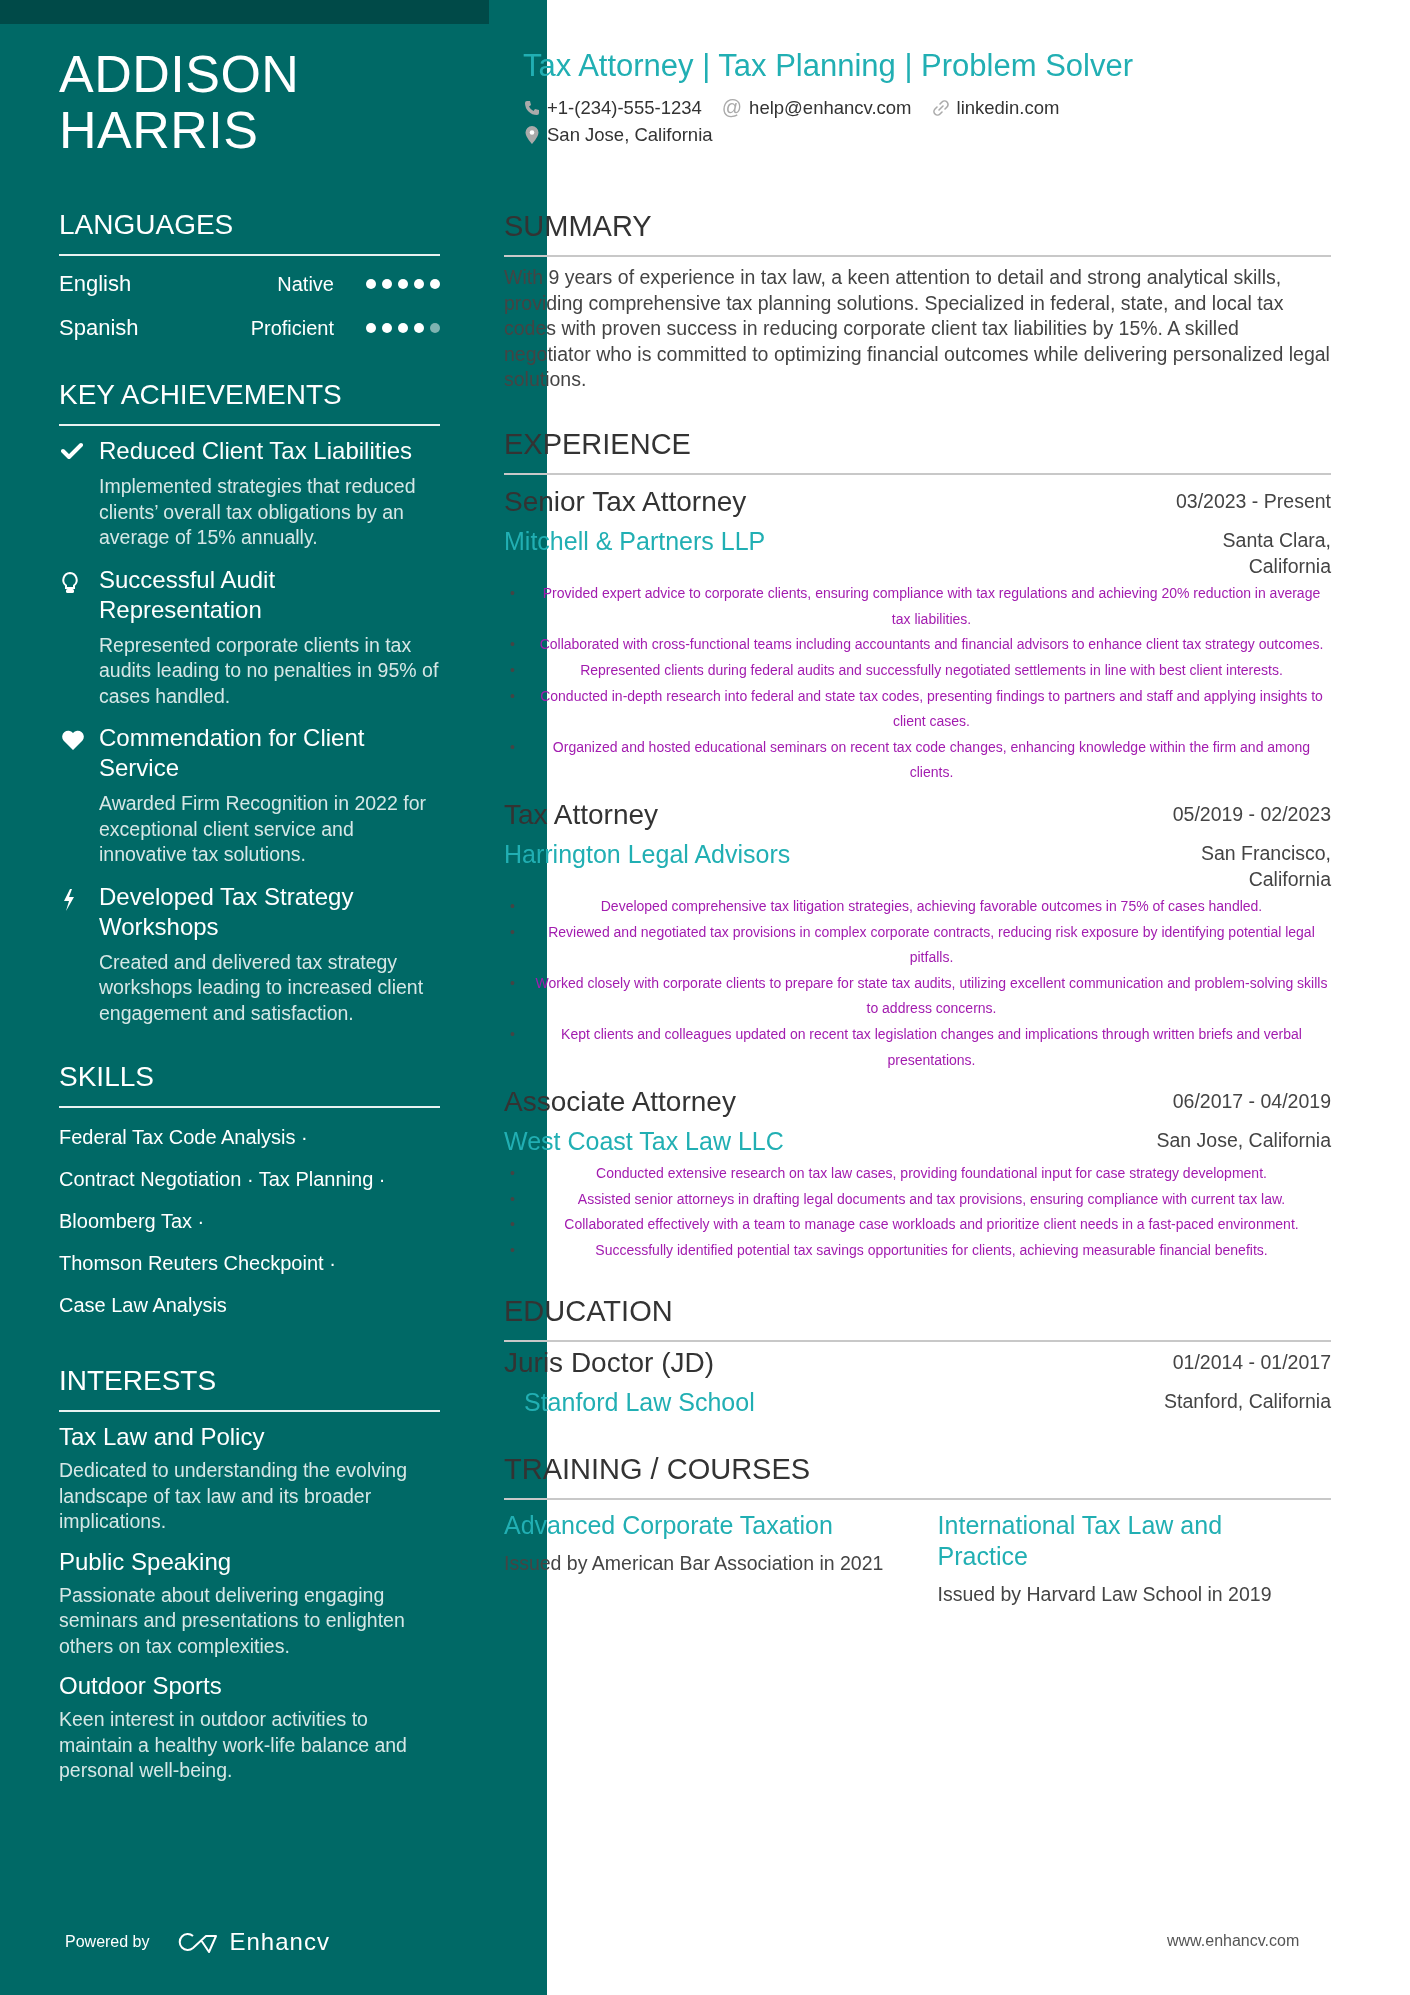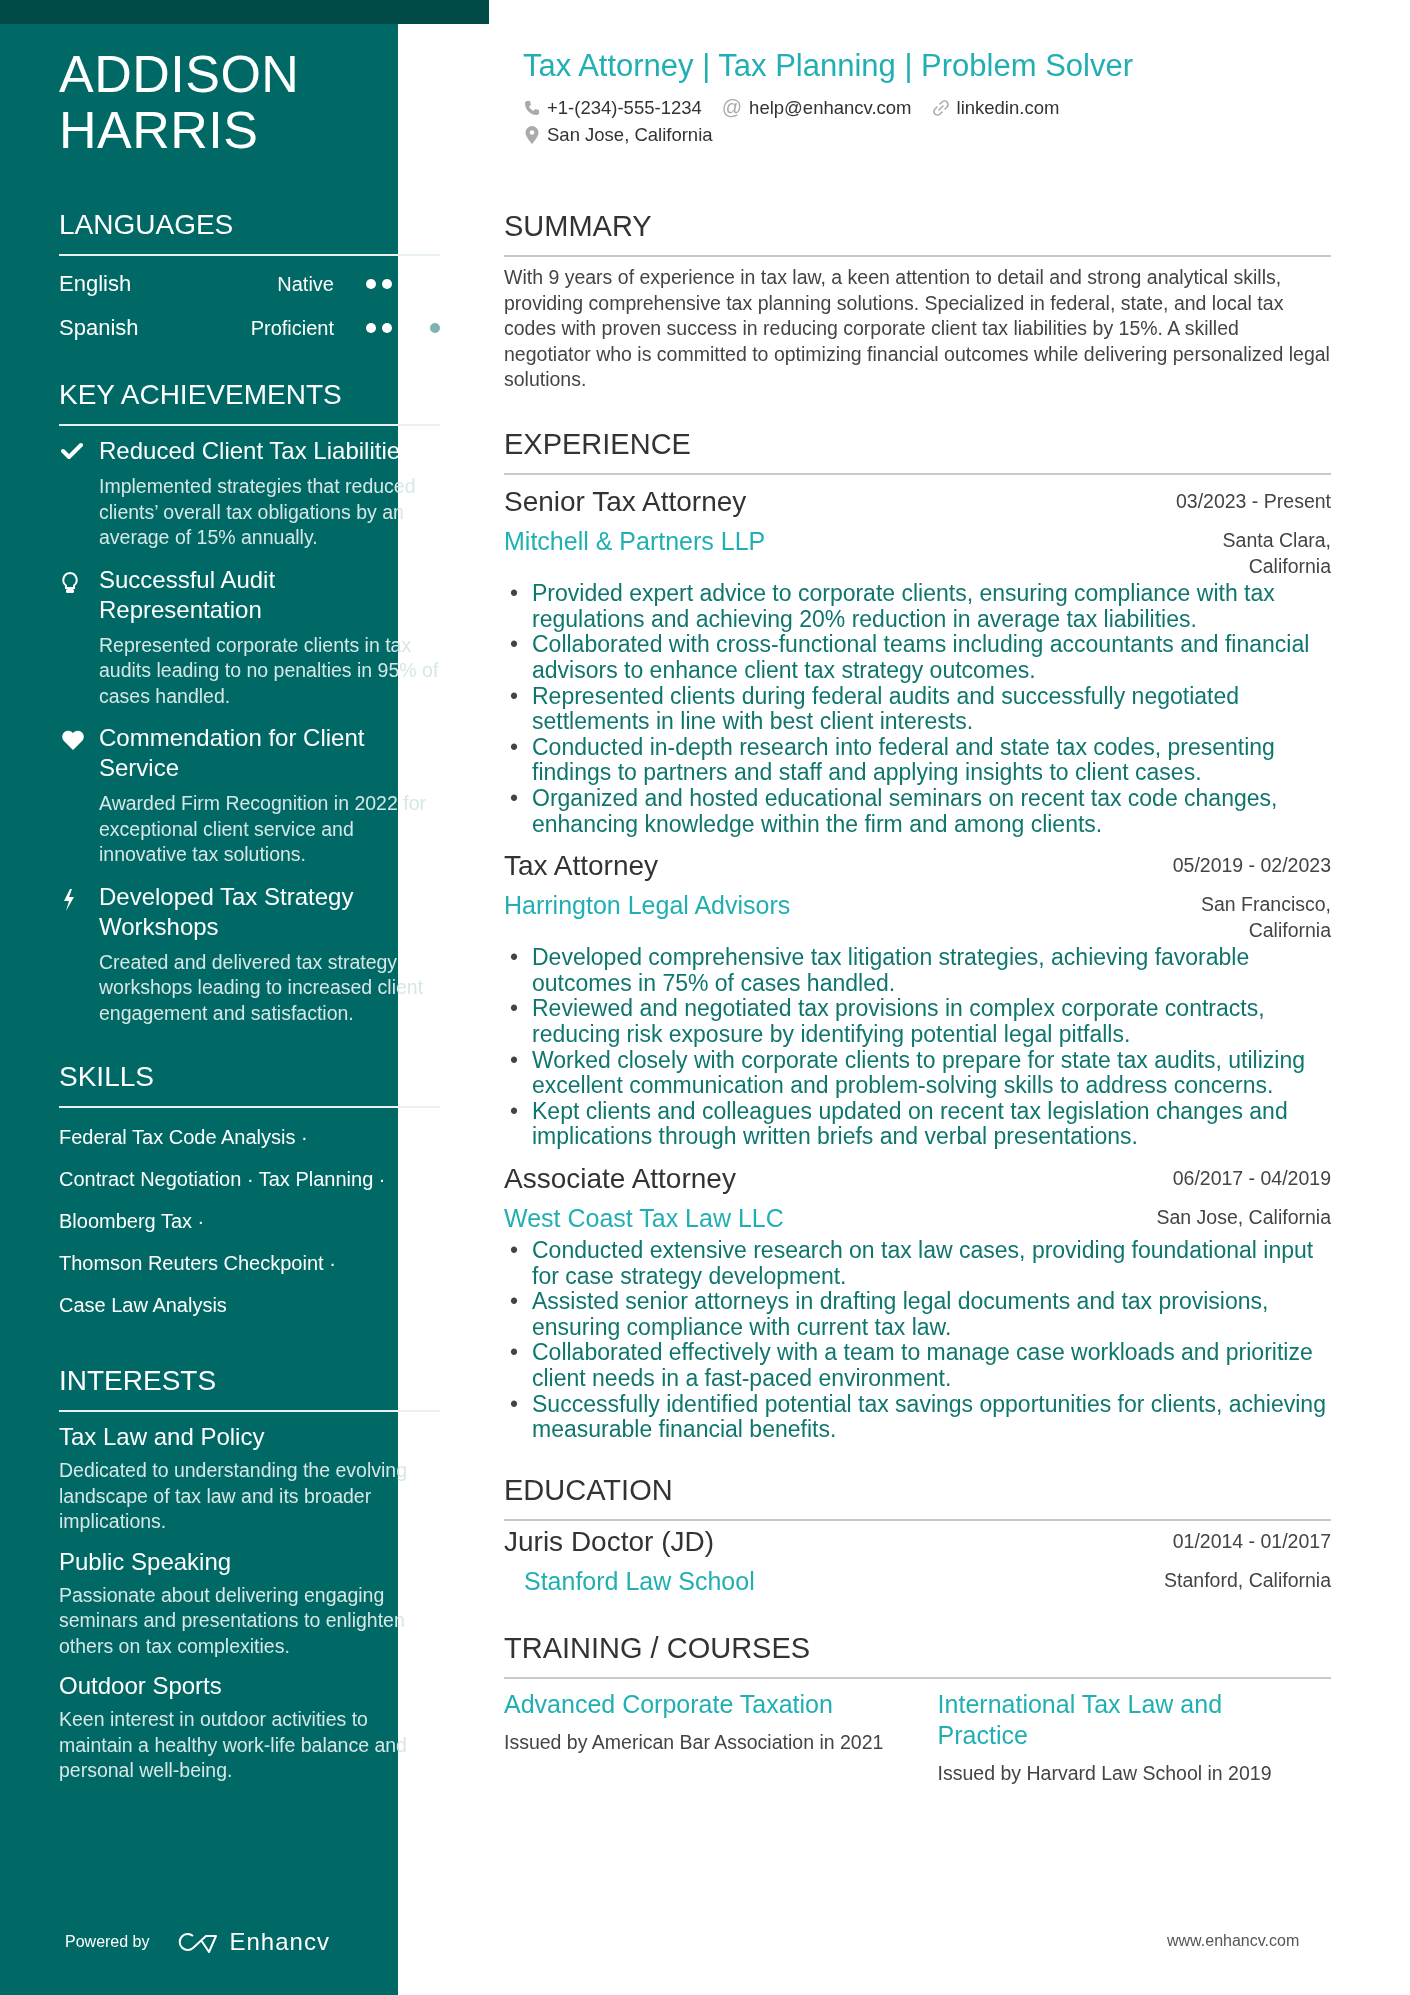--- a/index.html
+++ b/index.html
@@ -1,19 +1,19 @@
 <!DOCTYPE html>
 <html><head>
 <meta charset="utf-8">
 <style>
   * { box-sizing: border-box; margin: 0; padding: 0; }
   html, body { width: 1410px; height: 1995px; background: #ffffff; overflow: hidden; }
   body { font-family: "Liberation Sans", "DejaVu Sans", sans-serif; position: relative; color: #333; }
 
-  .sidebar { position: absolute; left: 0; top: 0; width: 398px; height: 1995px; background: #006966; color: #fff; }
+  .sidebar { position: absolute; left: 0; top: 0; width: 547px; height: 1995px; background: #006966; color: #fff; }
   .sidebar-strip { position: absolute; left: 0; top: 0; width: 489px; height: 24px; background: #004a48; }
   .side-inner { position: absolute; left: 59px; top: 46px; width: 381px; }
 
   .name { font-size: 52px; line-height: 56px; font-weight: 400; letter-spacing: 0.5px; color: #fff; }
   .side-h { font-size: 28px; line-height: 34px; margin-top: 46px; padding-bottom: 12px; border-bottom: 2px solid #e8f2f1; color: #fff; font-weight: 400; }
   .side-h.first { margin-top: 50px; }
 
   .lang-row { display: flex; align-items: center; margin-top: 12px; height: 32px; font-size: 22px; }
   .lang-row .lname { flex: 1; }
   .lang-row .llevel { font-size: 20px; margin-right: 32px; }
@@ -50,21 +50,21 @@
   .summary-text { font-size: 19.5px; line-height: 25.6px; color: #444; margin-top: 8px; }
 
   .job { margin-top: 10px; }
   .job-top { display: flex; justify-content: space-between; align-items: flex-start; }
   .job-title { font-size: 28px; line-height: 34px; color: #333; }
   .job-date { font-size: 19.5px; line-height: 28px; color: #444; padding-top: 2px; }
   .job-sub { display: flex; justify-content: space-between; align-items: flex-start; margin-top: 6px; }
   .job-company { font-size: 25px; line-height: 32px; color: #21afb3; }
   .job-loc { font-size: 19.5px; line-height: 25.6px; color: #444; text-align: right; padding-top: 3px; }
   .bullets { list-style: none; margin-top: 8px; }
-  .bullets li { position: relative; padding-left: 28px; font-size: 23px; line-height: 25.6px; color: #0f766e; }
+  .bullets li { position: relative; padding-left: 28px; font-size: 14px; line-height: 25.6px; color: #a21caf; text-align: center; }
   .bullets li::before { content: "•"; position: absolute; left: 6px; top: 0; color: #444; }
 
   .edu-top { display: flex; justify-content: space-between; margin-top: 4px; }
   .edu-degree { font-size: 28px; line-height: 34px; color: #333; }
   .edu-sub { display: flex; justify-content: space-between; margin-top: 6px; margin-left: 20px; }
   .edu-school { font-size: 25px; line-height: 32px; color: #21afb3; }
 
   .courses { display: flex; gap: 54px; margin-top: 10px; }
   .course { width: 386px; }
   .course-title { font-size: 25px; line-height: 31px; color: #21afb3; }

